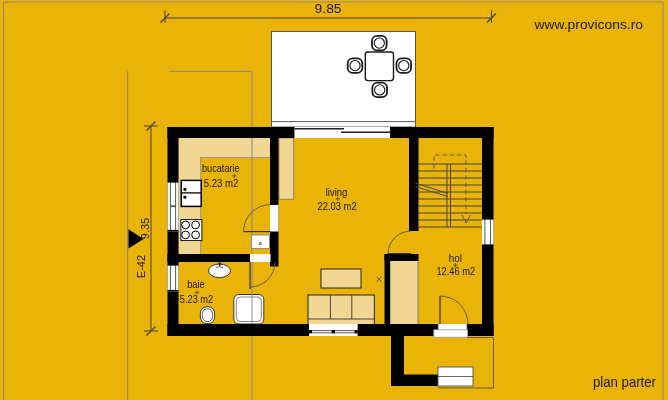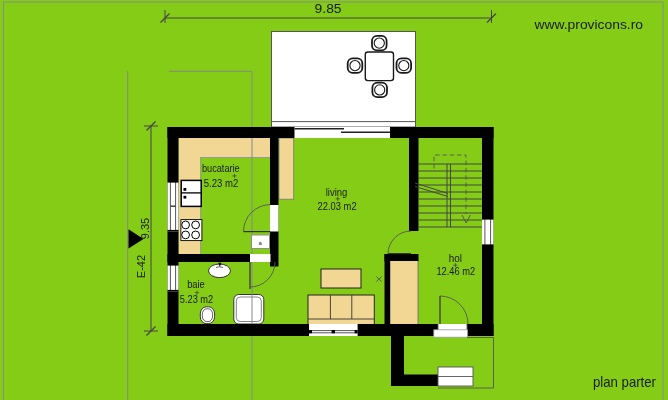--- a/index.html
+++ b/index.html
@@ -1,16 +1,16 @@
 <!DOCTYPE html>
 <html><head>
 <meta charset="utf-8">
 <style>
   html,body{margin:0;padding:0;background:#fff;}
-  #page{position:relative;width:668px;height:400px;overflow:hidden;background:#84cc16;
+  #page{position:relative;width:668px;height:400px;overflow:hidden;background:#eab308;
         font-family:"Liberation Sans",sans-serif;transform:translateZ(0);will-change:transform;}
   svg{position:absolute;left:0;top:0;}
   text{font-family:"Liberation Sans",sans-serif;fill:#1a1a1a;}
 </style>
 </head>
 <body>
 <div id="page">
 <svg width="668" height="400" viewBox="0 0 668 400" style="opacity:0.999">
 
 <polyline points="3.5,400 3.5,2 663,2 663,400" fill="none" stroke="#8a8a8a" stroke-width="1"></polyline>

